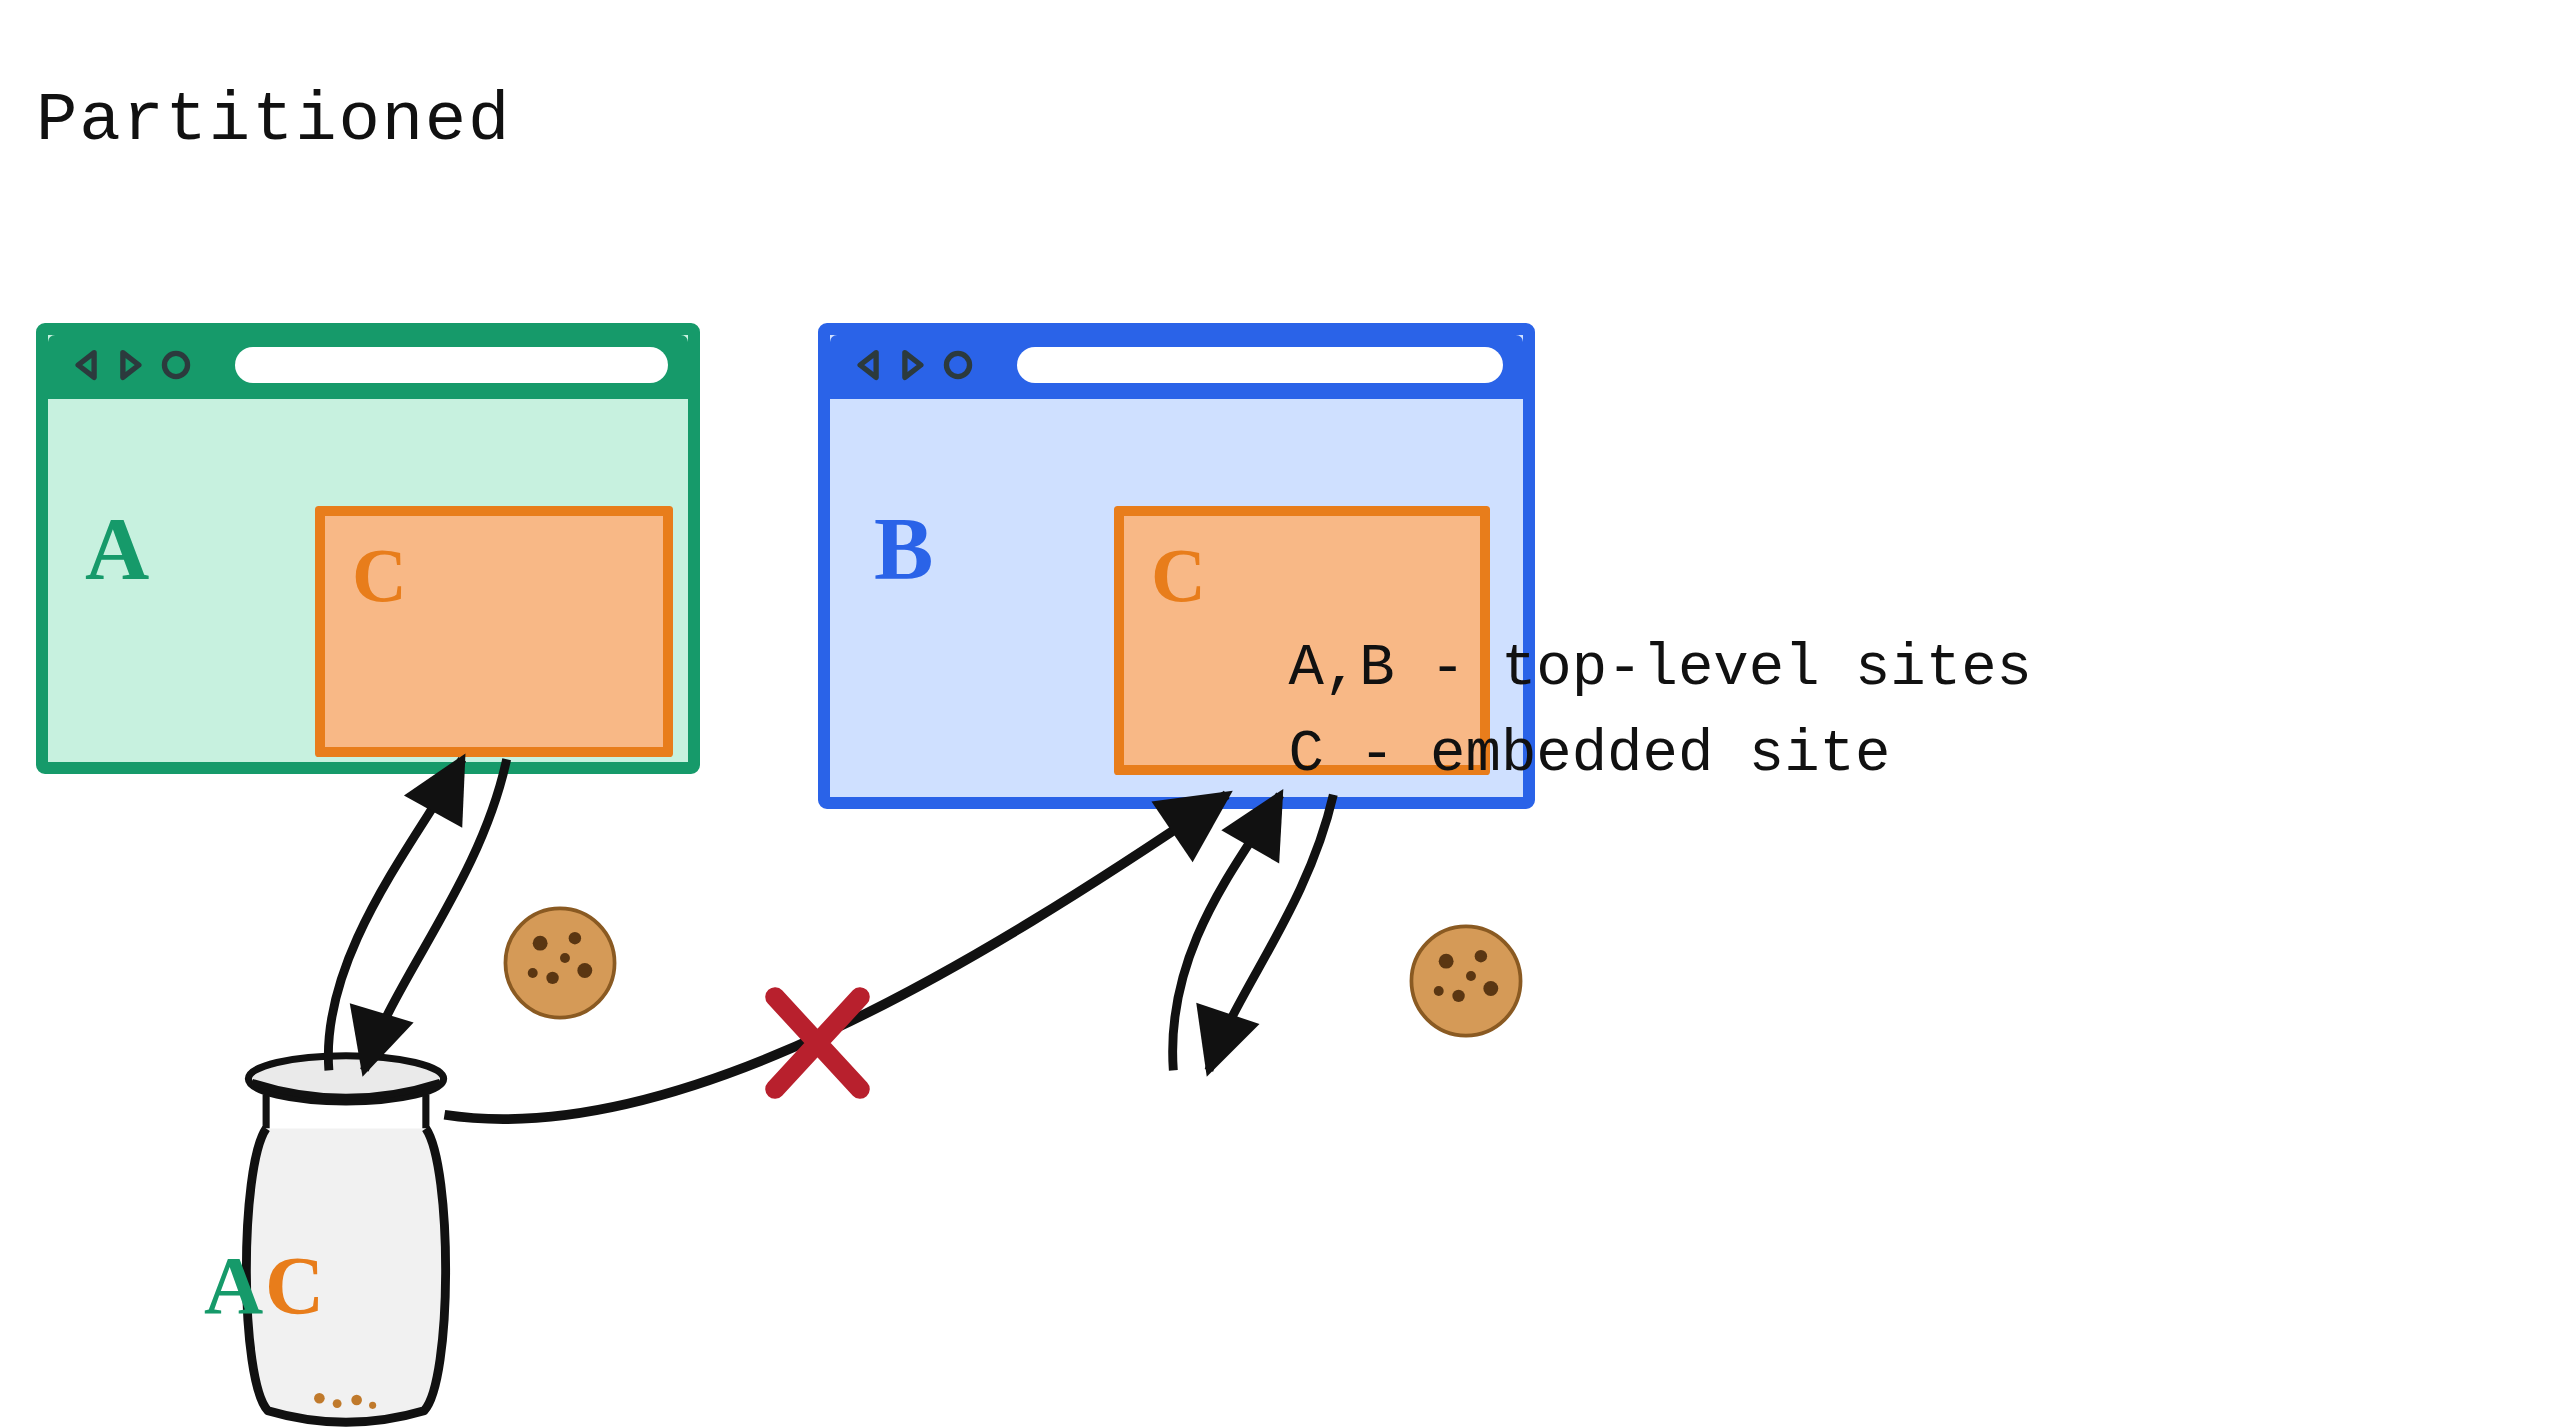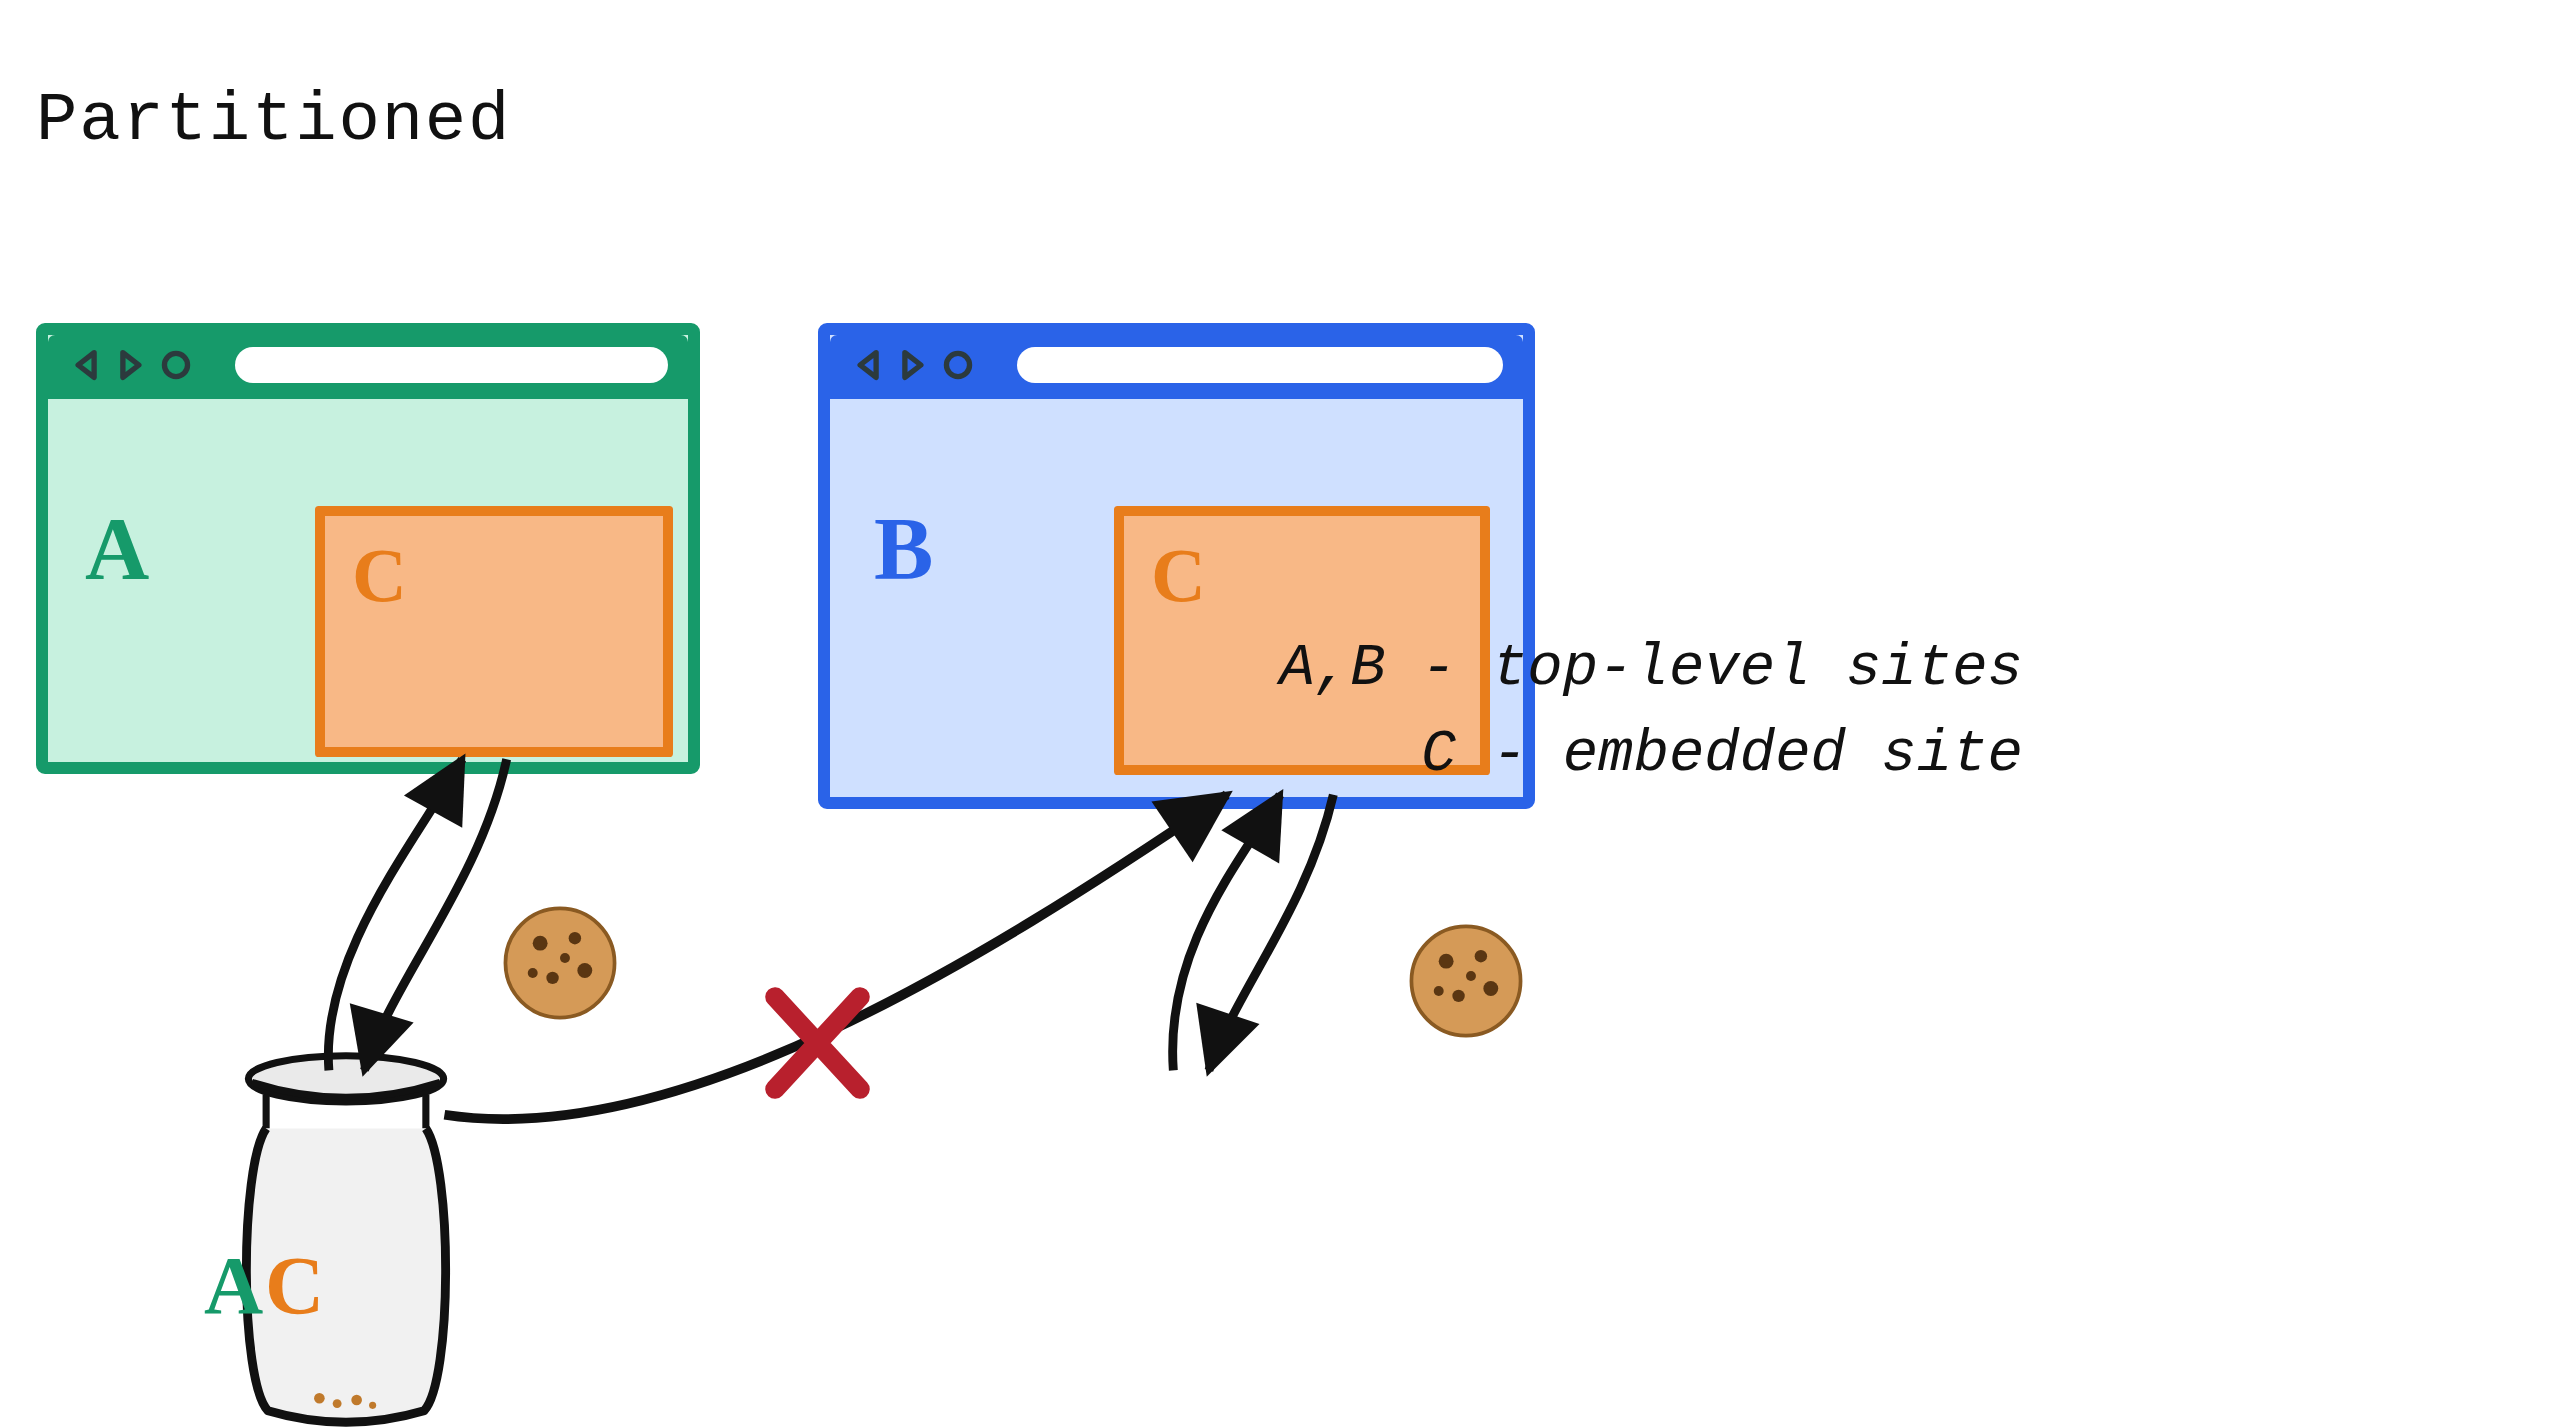--- a/index.html
+++ b/index.html
@@ -100,28 +100,26 @@
     font-family: "Comic Sans MS", "Segoe Script", cursive;
     font-weight: 700;
     font-size: 89px;
   }
   #siteA { left: 37px; top: 98px; color: #169a6a; }
   #siteB { left: 44px; top: 98px; color: #2a63e8; }
 
   
   .legend {
     position: absolute;
-    right: 89px;
+    right: 80px;
     top: 587px;
     font-size: 59px;
-    text-align: right;
     line-height: 1.45;
     color: #111;
     white-space: pre;
-    font-style: italic;
   }
 
   
   .jar {
     position: absolute;
     width: 284px;
     height: 391px;
   }
   .jar svg { width: 100%; height: 100%; display: block; }
   .jar .jarLabel {

